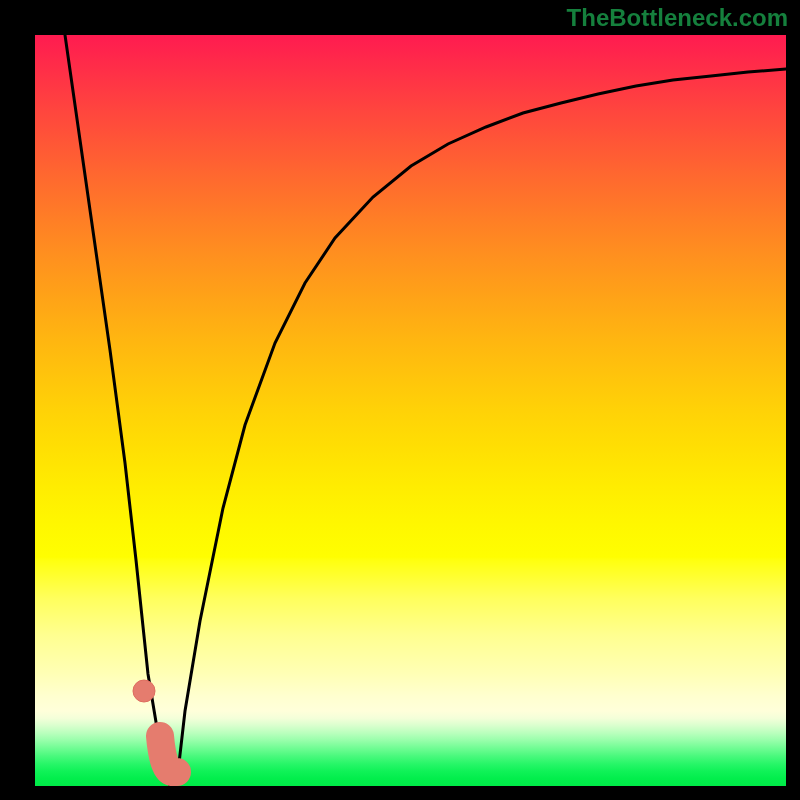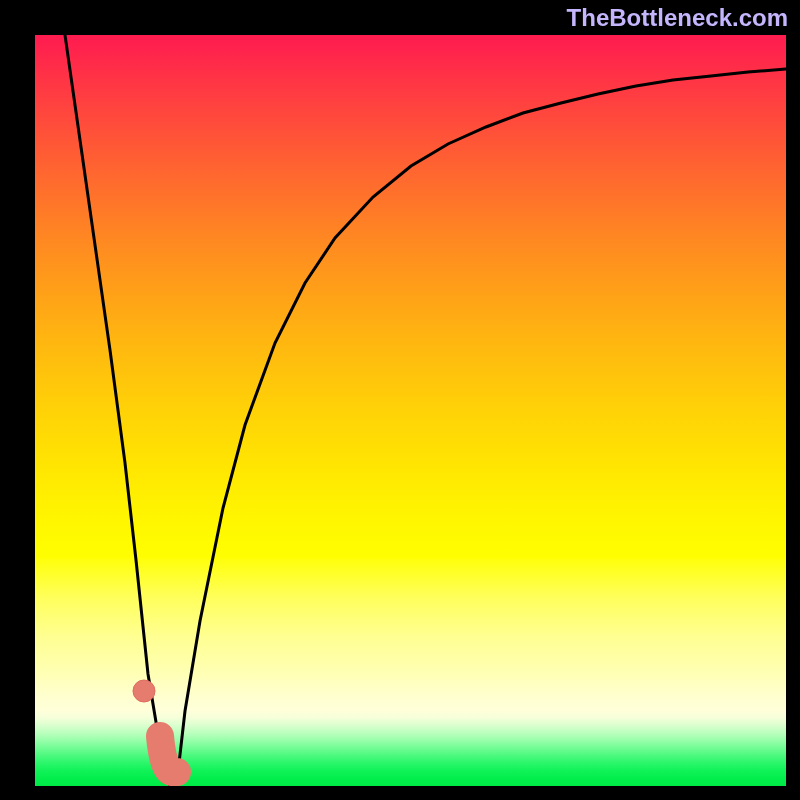--- a/index.html
+++ b/index.html
@@ -73,21 +73,21 @@
     width: 751px;
     height: 751px;
   }
   .watermark {
     position: absolute;
     top: 4px;
     right: 12px;
     font-family: Arial, Helvetica, sans-serif;
     font-size: 24px;
     font-weight: 600;
-    color: #c4b5fd;
+    color: #15803d;
     letter-spacing: 0px;
   }
 </style>
 </head>
 <body>
 
 <div class="frame">
 
   <div class="plot-area">
     <div class="gradient-bg"></div>

